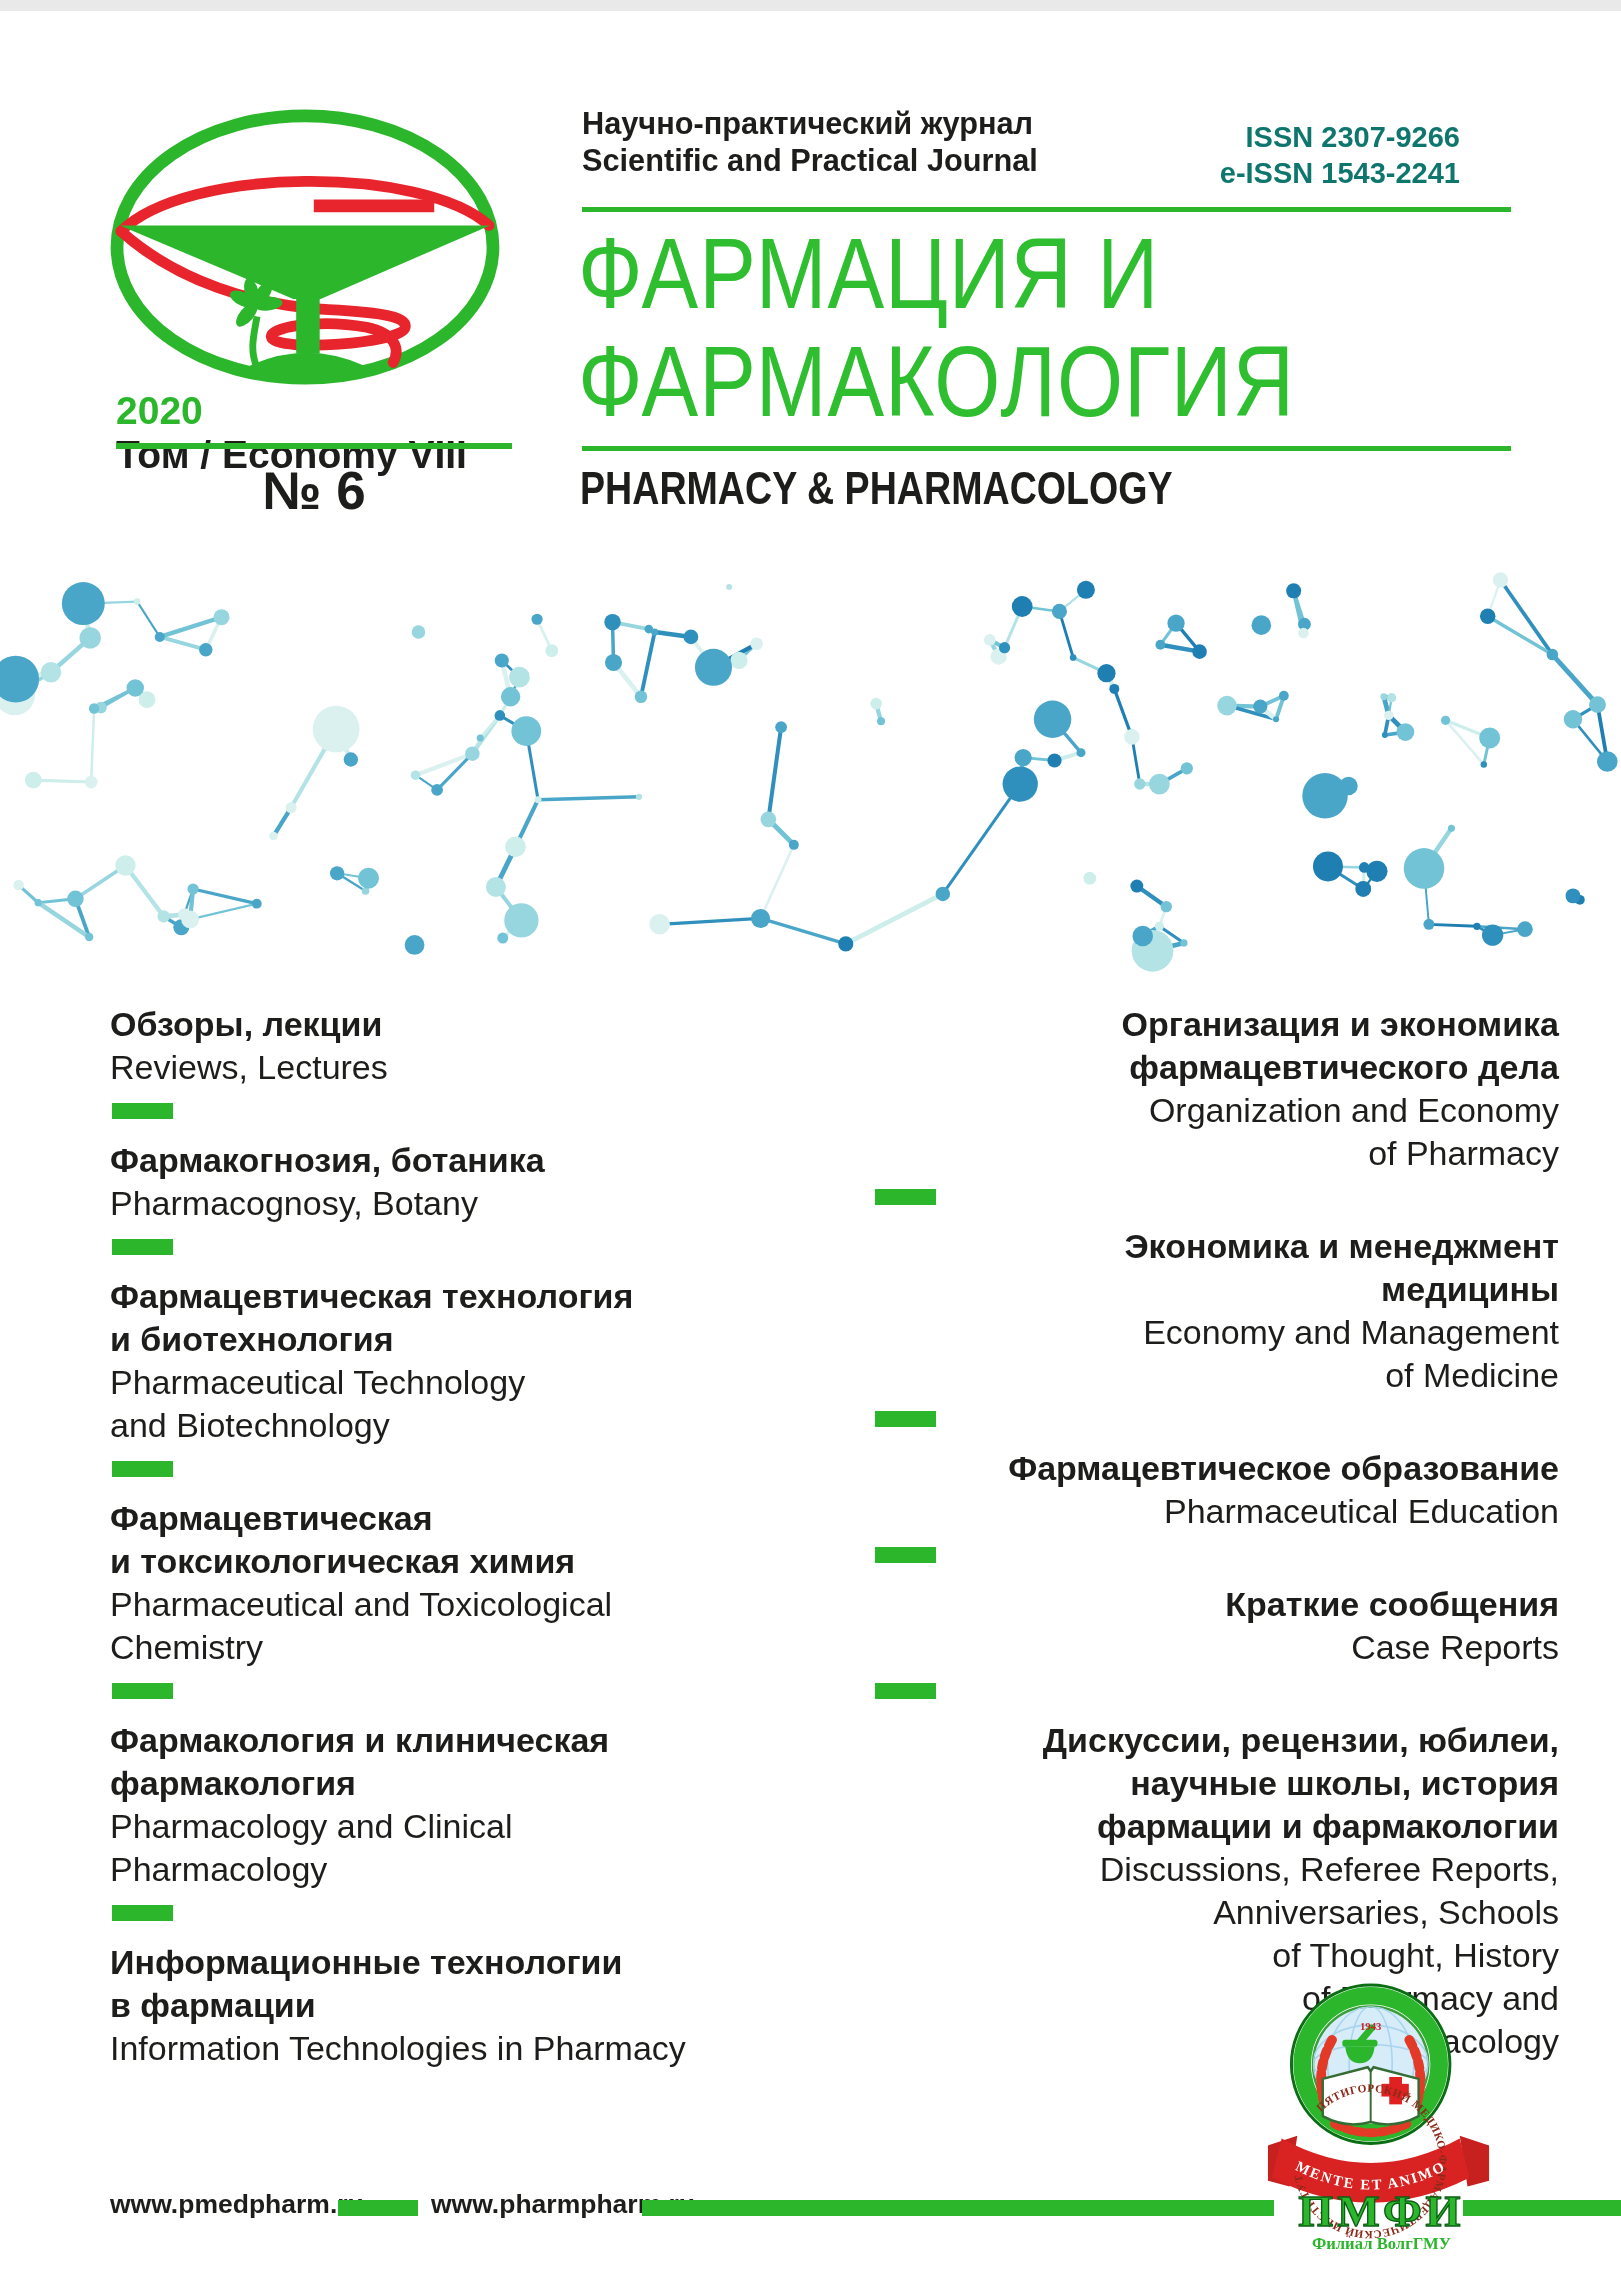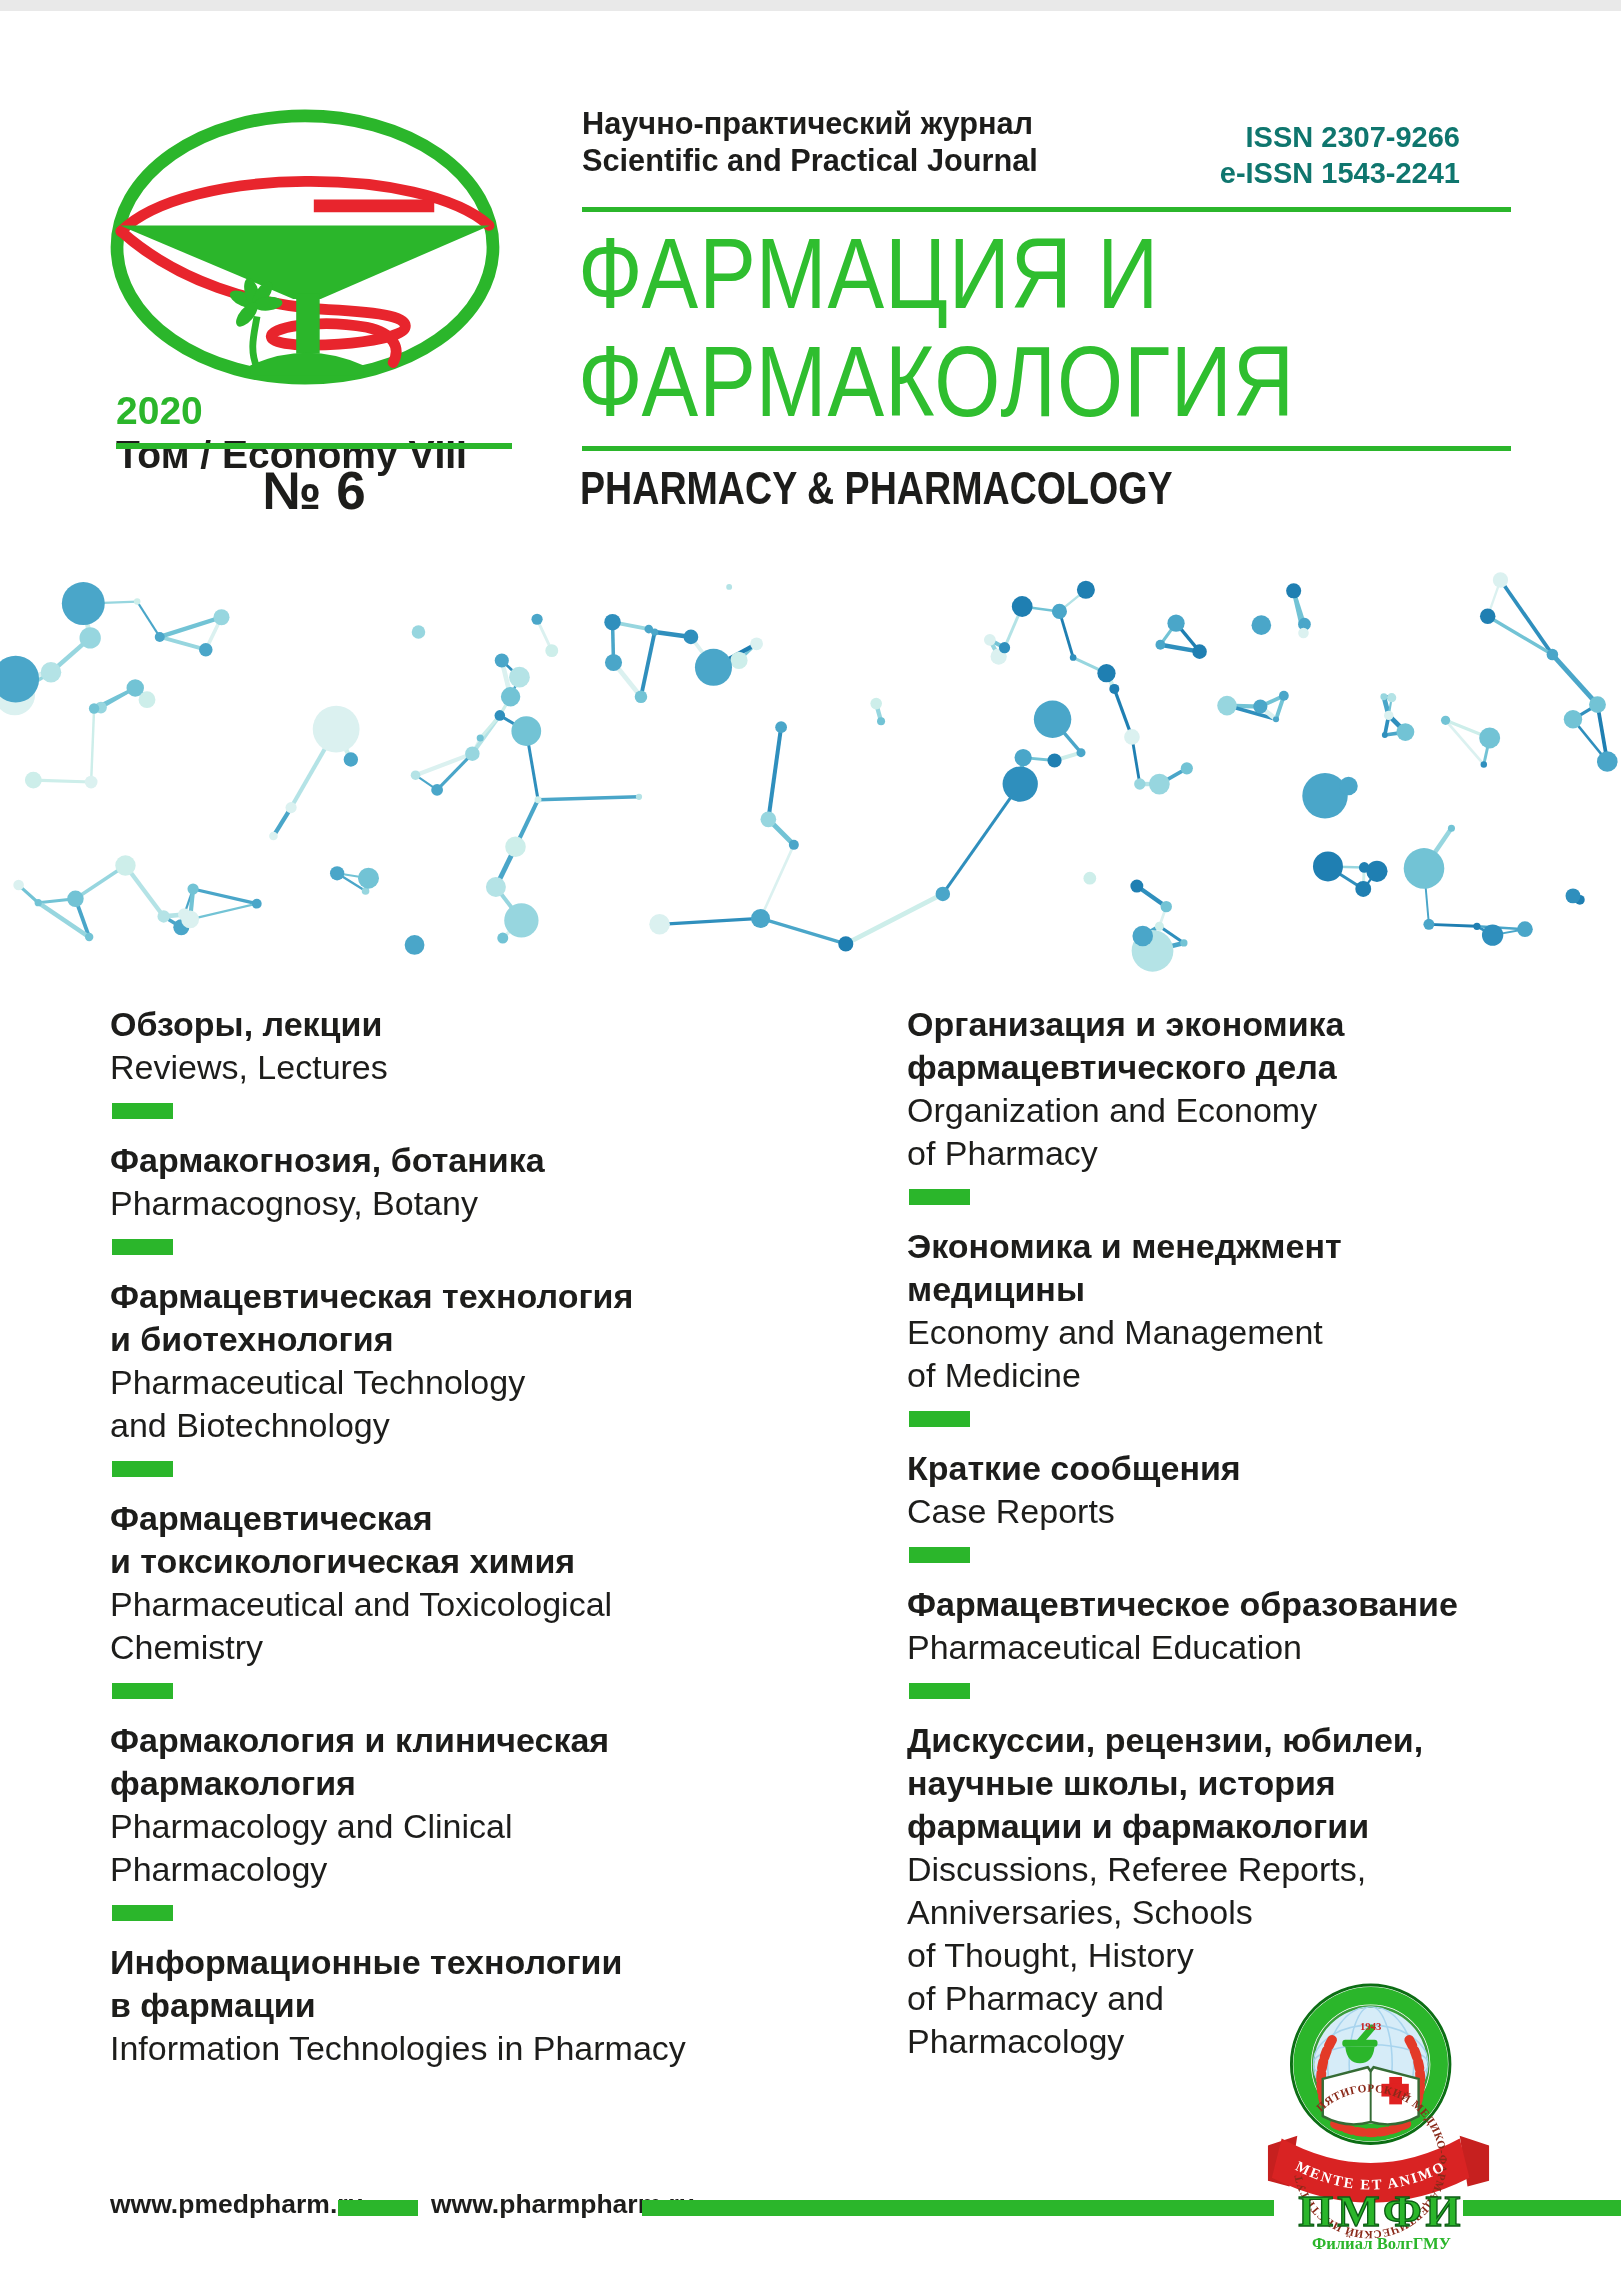--- a/index.html
+++ b/index.html
@@ -20,21 +20,21 @@
             color:#1d1d1b;transform:scaleX(.8);transform-origin:left top;}
   .vol-row{position:absolute;left:116px;top:378px;width:396px;display:flex;justify-content:space-between;
            align-items:baseline;font-size:39px;font-weight:700;flex-direction:column;}
   .vol-rule{position:absolute;left:116px;top:432px;width:396px;height:5.9px;}
   .issue{position:absolute;left:116px;top:449px;width:396px;text-align:center;font-size:53px;font-weight:700;}
   
   .molecules{position:absolute;left:0;top:519px;width:1621px;height:461px;}
   
   .col{position:absolute;top:992px;width:686px;}
   .col-left{left:110px;}
-  .col-right{left:907px;}
+  .col-right{left:873px;text-align:right;}
   .sec-ru{font-size:34px;font-weight:700;line-height:43px;white-space:pre-line;margin:0;}
   .sec-en{font-size:34px;font-weight:400;line-height:43px;white-space:pre-line;margin:0;}
   .dash{width:61px;height:16.7px;margin:13.7px 0 19.6px 2px;}
   .sec-item:last-child .dash{display:none;}
   
   .site{position:absolute;top:2178px;font-size:26.5px;font-weight:700;}
   .site1{left:110px;}
   .site2{left:431px;}
   .gbar{position:absolute;top:2189px;height:15.7px;}
   .bar-small{left:338px;width:80px;}
@@ -410,27 +410,27 @@
       <div class="dash" style="background: rgb(43, 182, 43);"></div>
     </div>
     <div class="sec-item">
       <div class="sec-ru">Экономика и менеджмент
 медицины</div>
       <div class="sec-en">Economy and Management
 of Medicine</div>
       <div class="dash" style="background: rgb(43, 182, 43);"></div>
     </div>
     <div class="sec-item">
+      <div class="sec-ru">Фармацевтическое образование</div>
+      <div class="sec-en">Pharmaceutical Education</div>
+      <div class="dash" style="background: rgb(43, 182, 43);"></div>
+    </div>
+    <div class="sec-item">
       <div class="sec-ru">Краткие сообщения</div>
       <div class="sec-en">Case Reports</div>
-      <div class="dash" style="background: rgb(43, 182, 43);"></div>
-    </div>
-    <div class="sec-item">
-      <div class="sec-ru">Фармацевтическое образование</div>
-      <div class="sec-en">Pharmaceutical Education</div>
       <div class="dash" style="background: rgb(43, 182, 43);"></div>
     </div>
     <div class="sec-item">
       <div class="sec-ru">Дискуссии, рецензии, юбилеи,
 научные школы, история
 фармации и фармакологии</div>
       <div class="sec-en">Discussions, Referee Reports,
 Anniversaries, Schools
 of Thought, History
 of Pharmacy and

